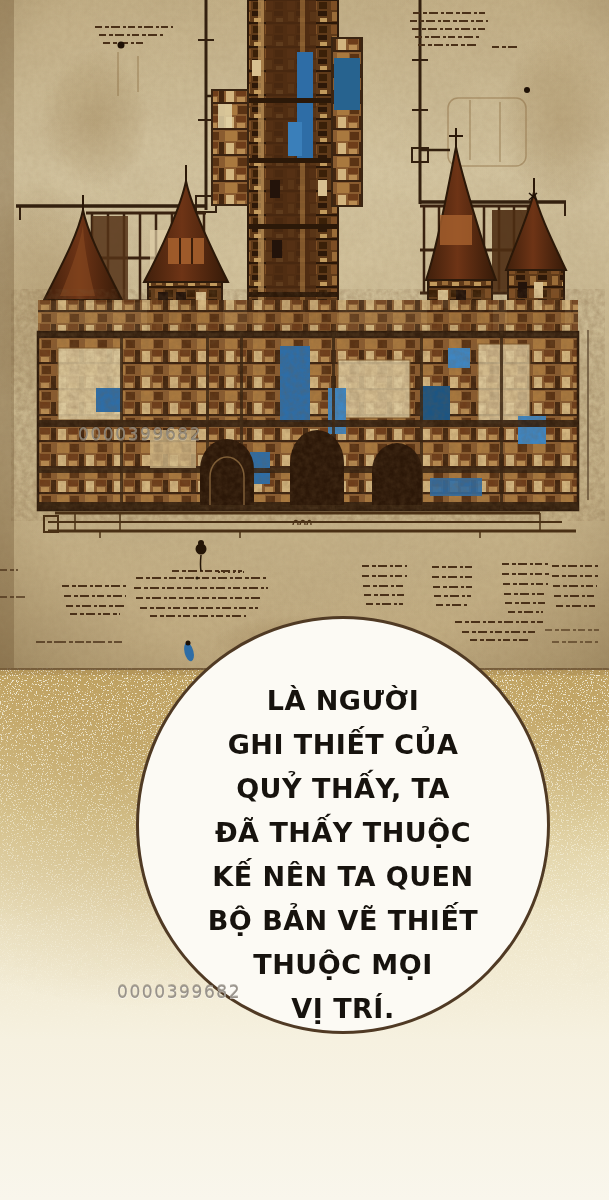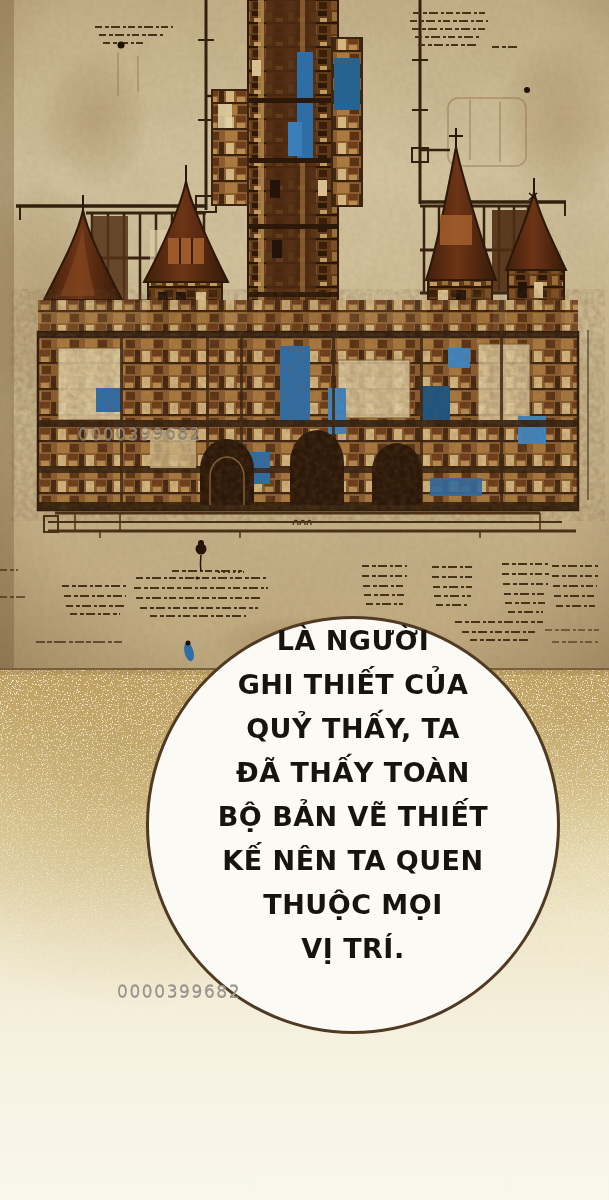--- a/index.html
+++ b/index.html
@@ -4,24 +4,24 @@
 <style>
   html,body{margin:0;padding:0;background:#efe9da;}
   .page{
     position:relative;width:609px;height:1200px;overflow:hidden;
     font-family:"DejaVu Sans", sans-serif;background:#0f172a;
   }
   .art{position:absolute;top:0;left:0;display:block;}
   .bottom{position:absolute;top:668px;left:0;width:609px;height:532px;}
   .bottom svg{display:block;}
   .bubble{
-    position:absolute;left:146px;top:616px;width:414px;height:418px;
+    position:absolute;left:136px;top:616px;width:414px;height:418px;
     border-radius:50%;background:#fcfaf4;border:3px solid #503a24;
     box-sizing:border-box;z-index:5;
-    display:flex;flex-direction:column;align-items:center;justify-content:flex-start;
+    display:flex;flex-direction:column;align-items:center;justify-content:flex-end;
     text-align:center;
   }
   .bubble-text span{
     display:block;font-weight:700;font-size:27px;line-height:44px;
     color:#17130e;letter-spacing:.5px;white-space:nowrap;
     font-family:"DejaVu Sans", sans-serif;
   }
   .watermark{
     position:absolute;z-index:6;font-size:17px;letter-spacing:1.6px;
     color:#98928a;font-family:"DejaVu Sans", sans-serif;
@@ -312,23 +312,23 @@
     </svg>
   </div>
 
   <div class="watermark wm-top">0000399682</div>
 
   <div class="bubble">
     <div class="bubble-text">
       <span>LÀ NGƯỜI</span>
       <span>GHI THIẾT CỦA</span>
       <span>QUỶ THẤY, TA</span>
-      <span>ĐÃ THẤY TOÀN</span>
+      <span>ĐÃ THẤY THUỘC</span>
+      <span>KẾ NÊN TA QUEN</span>
       <span>BỘ BẢN VẼ THIẾT</span>
-      <span>KẾ NÊN TA QUEN</span>
       <span>THUỘC MỌI</span>
       <span>VỊ TRÍ.</span>
     </div>
   </div>
 
   <div class="watermark wm-bottom">0000399682</div>
 
 </div>
 
 </body></html>

